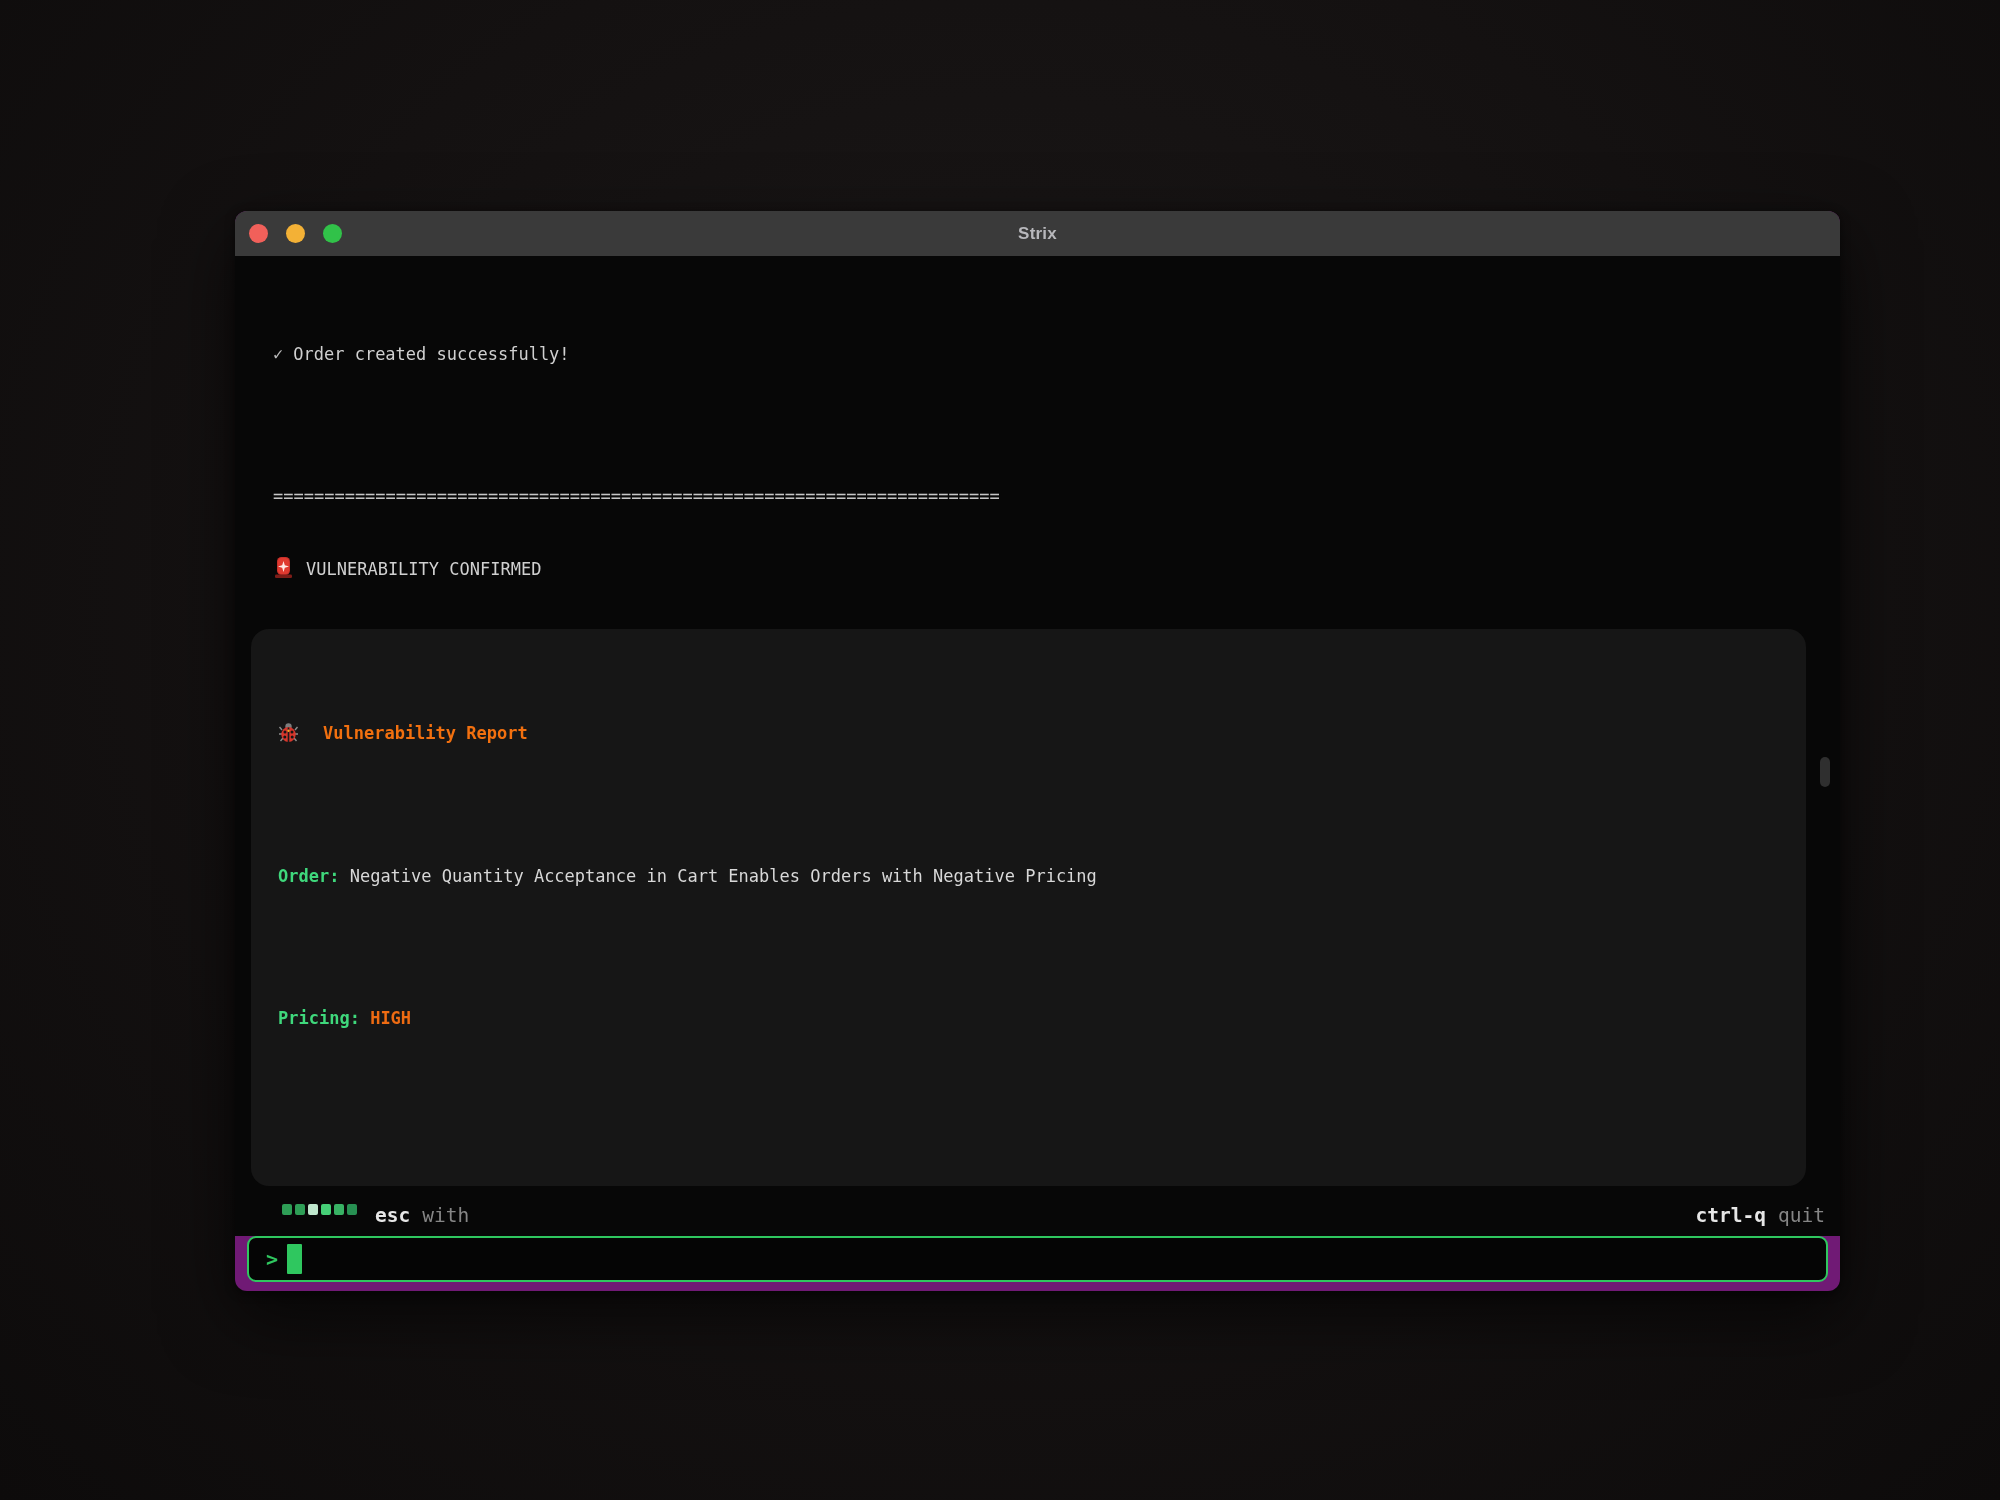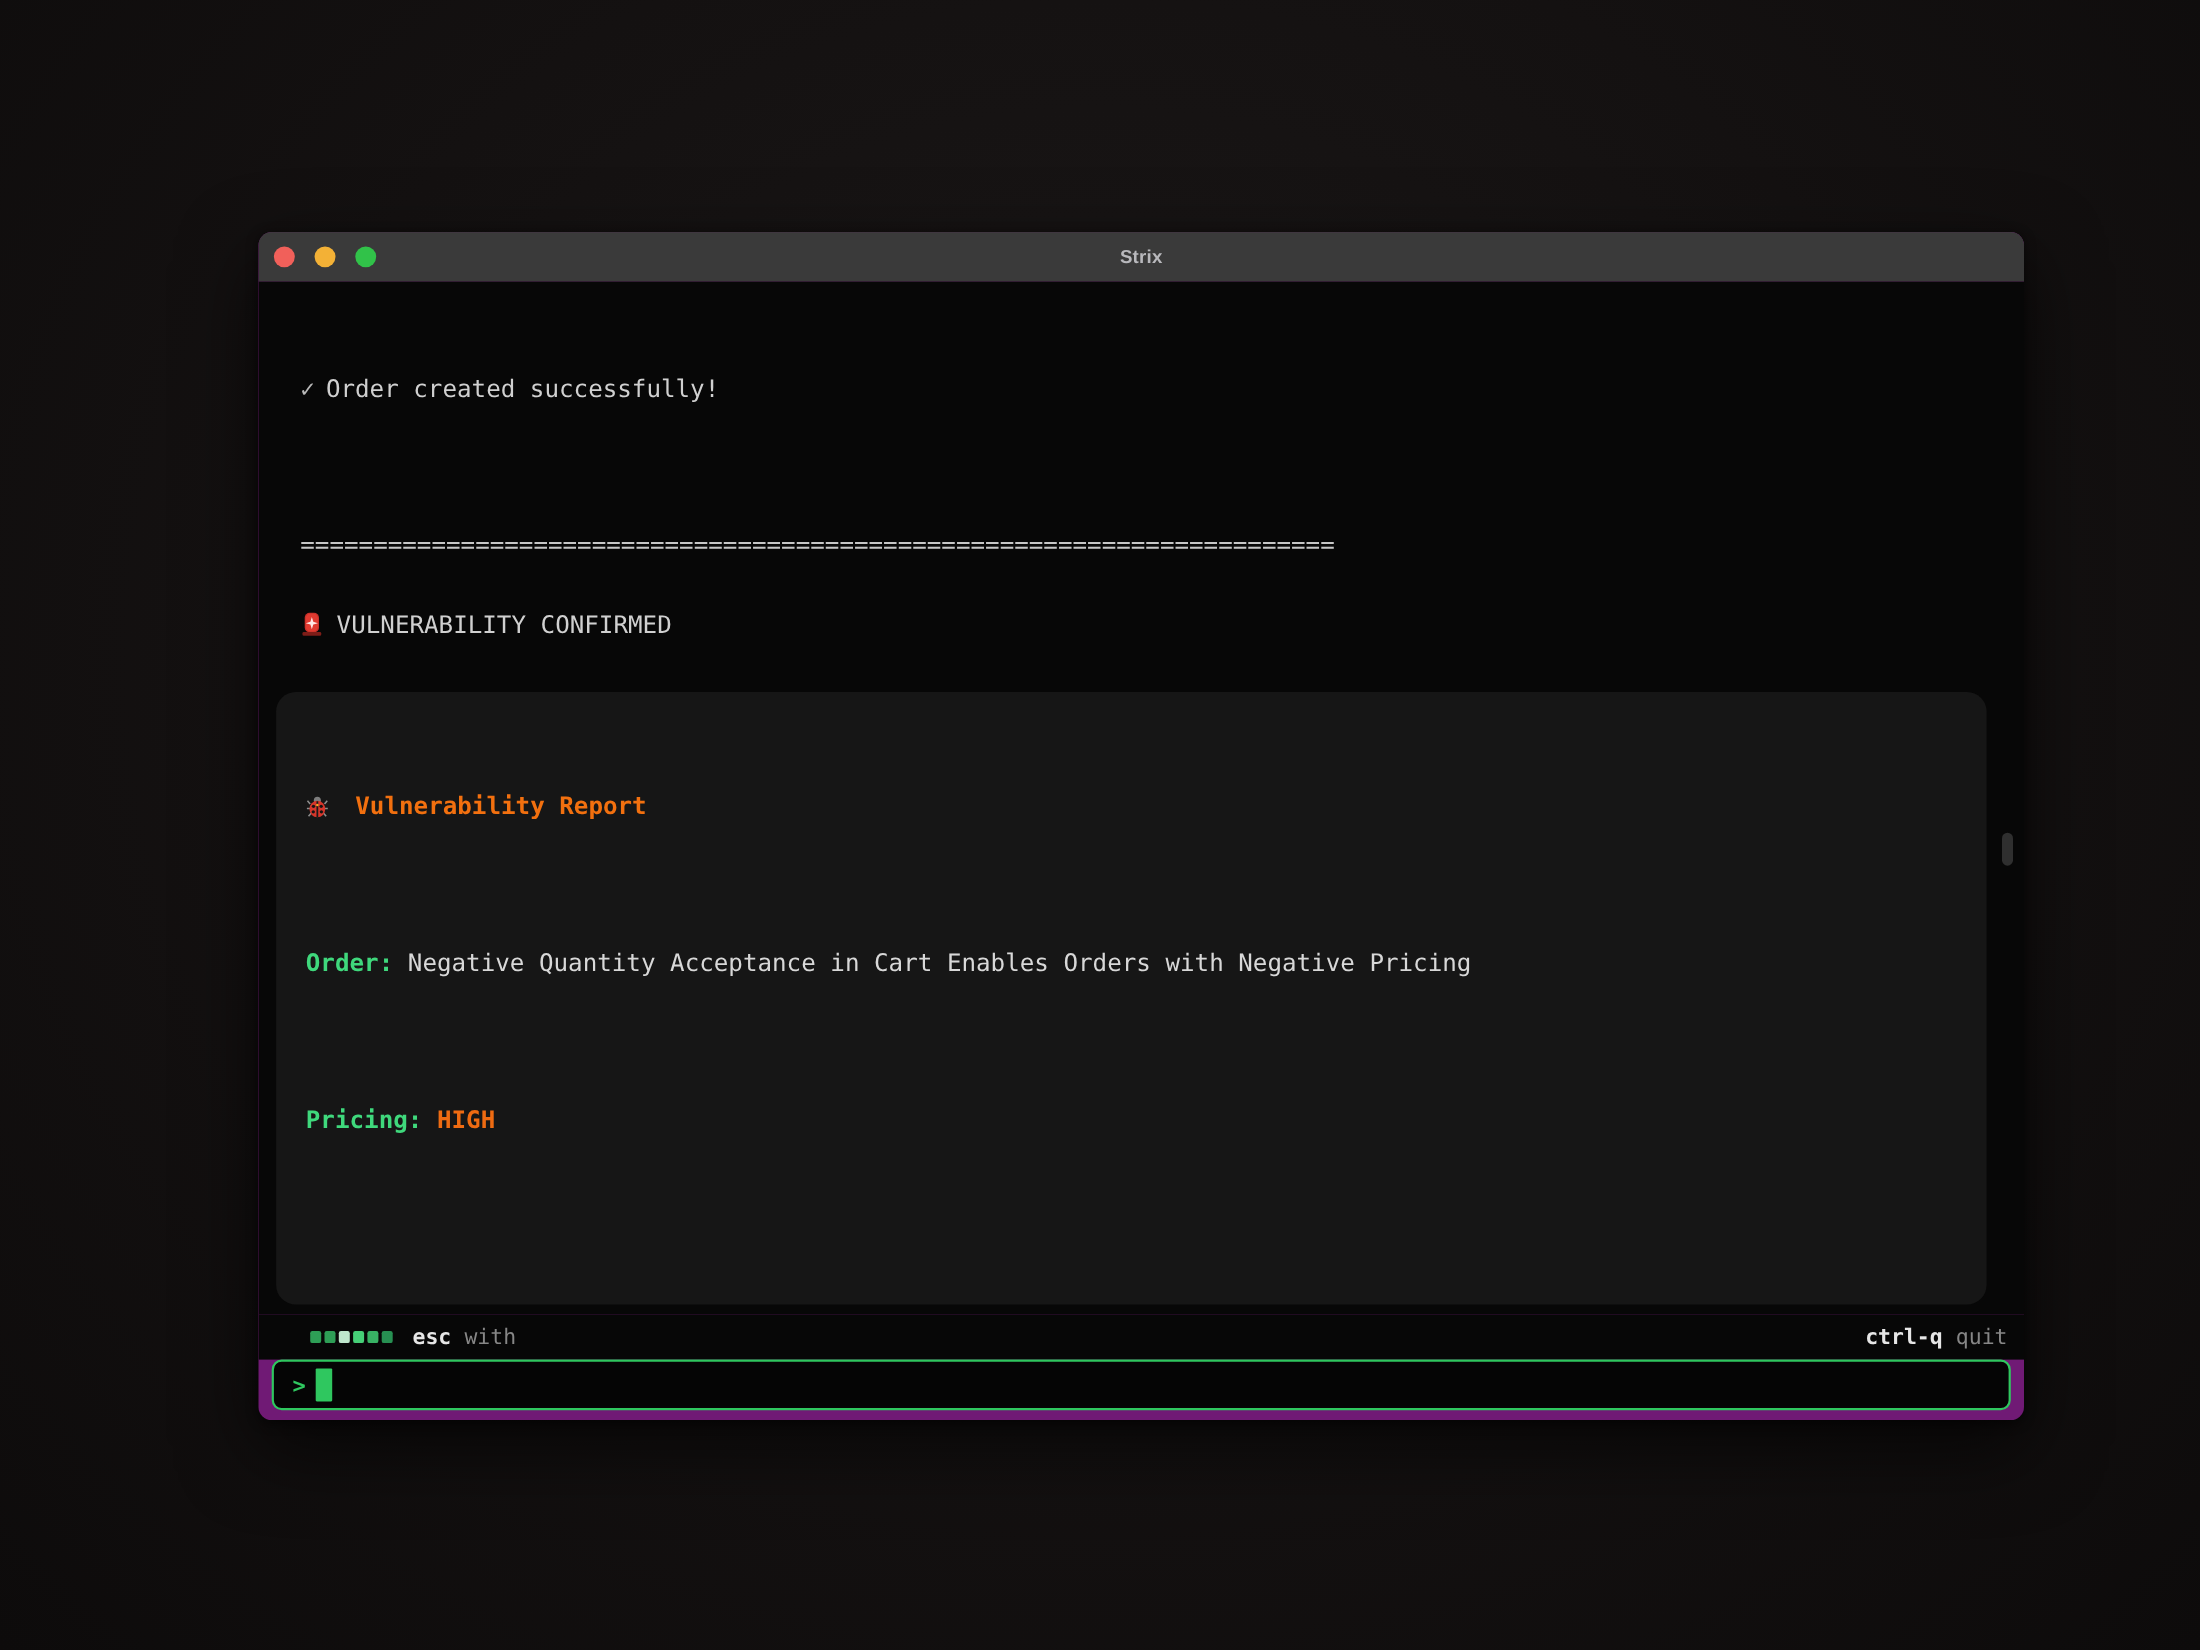--- a/index.html
+++ b/index.html
@@ -24,21 +24,21 @@
   }
   .lights { position:absolute; left:14px; top:13px; display:flex; gap:18px; }
   .light { width:19px; height:19px; border-radius:50%; }
   .light.red   { background:#f1605a; }
   .light.amber { background:#f3b136; }
   .light.green { background:#31c249; }
 
   .content {
     flex:1 1 auto; position:relative; background:#070707; overflow:hidden;
     padding:16px 0 0 38px;
-    font-size:22px; line-height:23.7px; color:#d0d0d0; white-space:pre;
+    font-size:17px; line-height:23.7px; color:#d0d0d0; white-space:pre;
   }
   .line { height:23.7px; }
   .indent2 { padding-left:23px; }
   .check { color:#b9b9b9; padding-right:10px; }
   .sep { color:#c6c6c6; letter-spacing:0; }
 
   .icon-gap { display:inline-block; width:12px; }
   .emoji-svg { display:inline-block; vertical-align:-4px; }
 
   .panel {
@@ -54,21 +54,21 @@
 
   .scroll-thumb {
     position:absolute; right:10px; top:501px; width:10px; height:30px;
     background:#2f2f2f; border-radius:5px;
   }
 
   .statusrow {
     flex:0 0 41px; display:flex; align-items:center; justify-content:space-between;
     padding:0 15px; background:#070707; font-size:19.5px;
   }
-  .status-left, .status-right { display:flex; align-items:center; gap:12px;padding-left:32px; }
+  .status-left, .status-right { display:flex; gap:12px;padding-left:32px; }
   .spinner { display:flex; gap:3px; margin-right:6px; }
   .spinner span { width:10px; height:11px; border-radius:2px; display:block; }
   .key { color:#e6e6e6; font-weight:bold; }
   .action { color:#868686; }
 
   .inputbox {
     flex:0 0 46px; margin:0 12px 9px 12px; border:2px solid #2fc75f; border-radius:9px;
     background:#050505; display:flex; align-items:center; padding-left:17px; gap:9px;
   }
   .prompt { color:#2fc75f; font-weight:bold; font-size:20px; }

